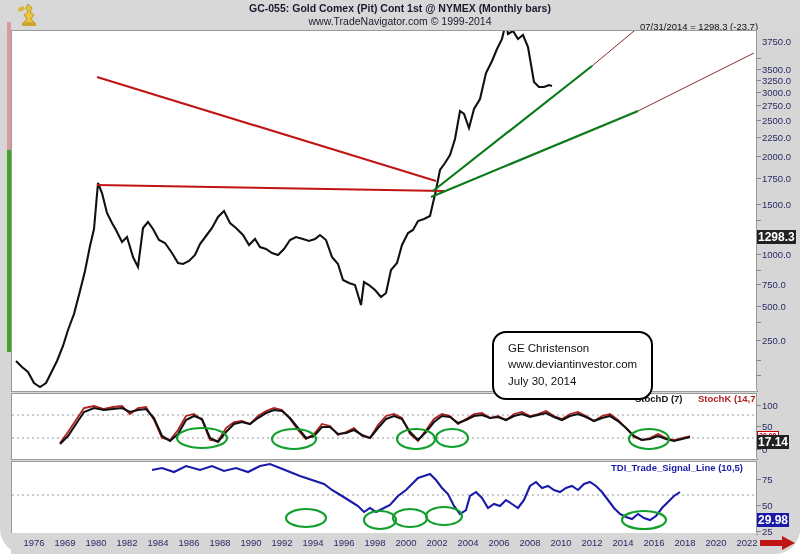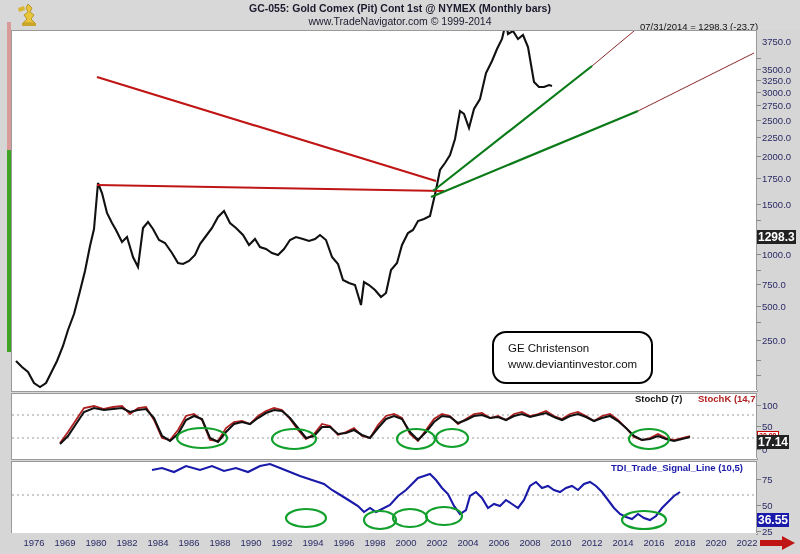--- a/index.html
+++ b/index.html
@@ -1,17 +1,17 @@
 <!DOCTYPE html>
 <html><head>
 <meta charset="utf-8">
 <style>
   html,body{margin:0;padding:0;background:#fff;}
   body{width:800px;height:554px;overflow:hidden;font-family:"Liberation Sans",sans-serif;}
-  #app{position:relative;width:800px;height:554px;background:#d6d6d6;}
+  #app{position:relative;width:800px;height:554px;background:#d6d6d6;border-radius:25px;}
 
   
   .hdr{position:absolute;left:0;top:0;width:800px;height:30px;background:#d8d8d8;}
   .hdr-l1,.hdr-l2{position:absolute;width:800px;text-align:center;color:#1a1a2e;}
   .hdr-l1{top:2px;font-size:10.5px;font-weight:bold;}
   .hdr-l2{top:15px;font-size:10.5px;}
   .logo{position:absolute;left:14px;top:2px;width:30px;height:26px;}
 
   
   .leftstrip{position:absolute;left:7px;top:22px;width:4px;height:330px;}
@@ -178,21 +178,21 @@
   <div class="ind-label" style="left:611px;top:462px;color:#1a1aaa;">TDI_Trade_Signal_Line (10,5)</div>
 
   <div class="axis" id="axis-tdi">
     <div class="axline"></div>
     <div class="tick" style="top:18px"></div>
       <div class="tl" style="top:13px">75</div>
     <div class="tick" style="top:44px"></div>
       <div class="tl" style="top:39px">50</div>
     <div class="tick" style="top:70px"></div>
       <div class="tl" style="top:65px">25</div>
-    <div class="tag tag-blue" style="top:52px">36.55</div>
+    <div class="tag tag-blue" style="top:52px">29.98</div>
   </div>
 
   <div class="xaxis">
     <div class="xl" style="left:23px">1976</div>
     <div class="xl" style="left:54px">1969</div>
     <div class="xl" style="left:85px">1980</div>
     <div class="xl" style="left:116px">1982</div>
     <div class="xl" style="left:147px">1984</div>
     <div class="xl" style="left:178px">1986</div>
     <div class="xl" style="left:209px">1988</div>
@@ -218,15 +218,16 @@
   <div class="arrow">
     <svg width="36" height="14" viewBox="0 0 36 14">
       <path d="M0 4 L22 4 L22 0 L35 7 L22 14 L22 10 L0 10 Z" fill="#c01515"></path>
     </svg>
   </div>
 
 
   <div class="callout" id="cred-box">
     <div>GE Christenson</div>
     <div>www.deviantinvestor.com</div>
+    <div>July 30, 2014</div>
   </div>
 
 </div>
 
 </body></html>

